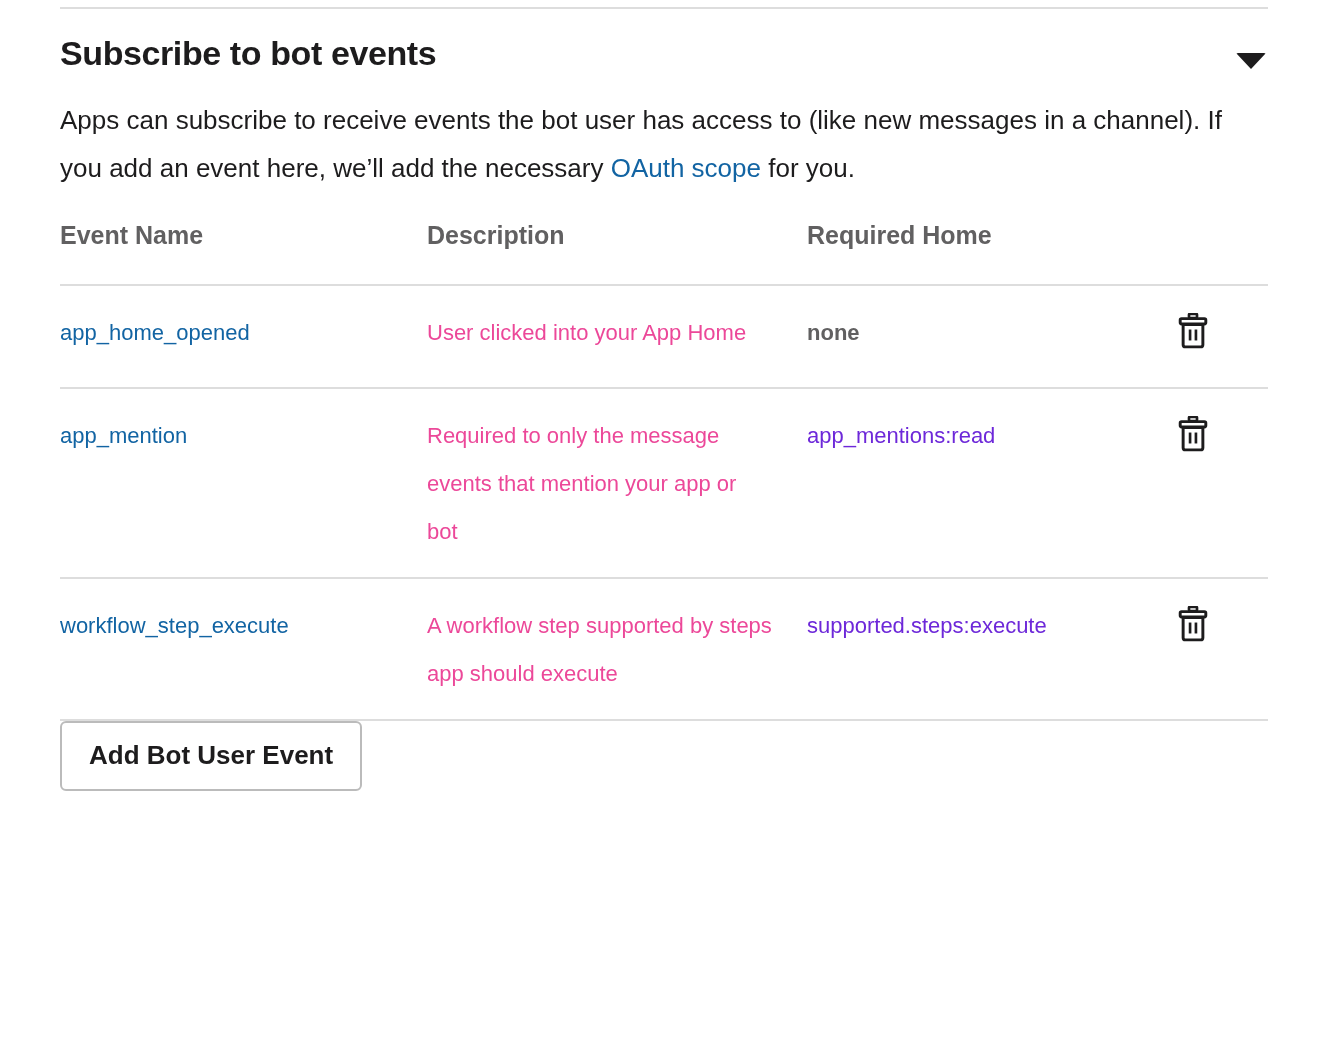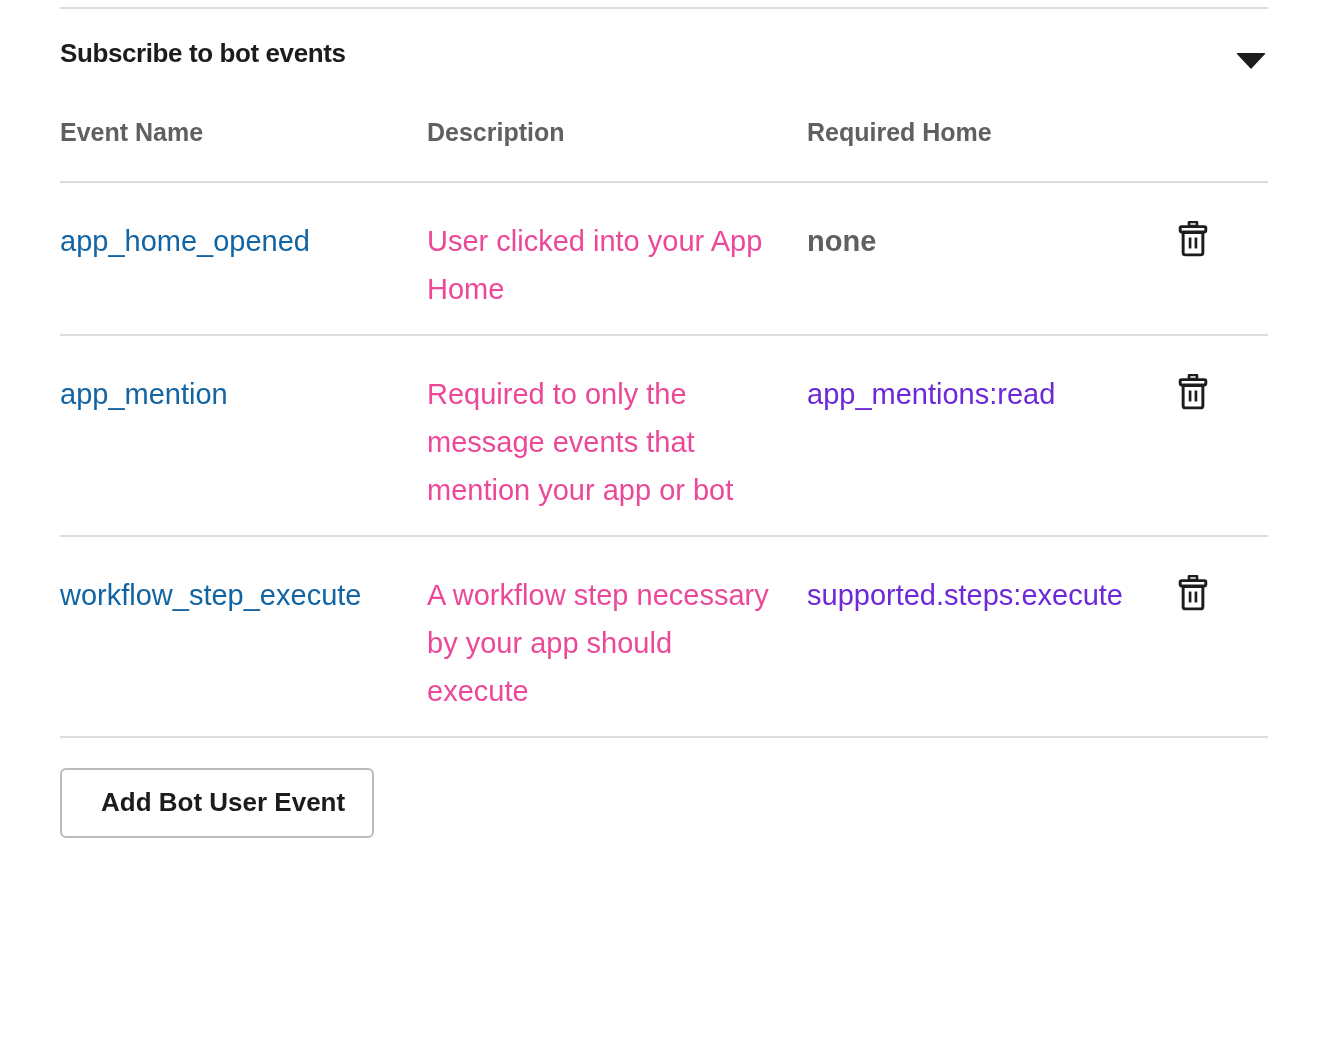--- a/index.html
+++ b/index.html
@@ -40,21 +40,21 @@
   }
 
   .section-header {
     display: flex;
     align-items: flex-start;
     justify-content: space-between;
   }
 
   h1.section-title {
     margin: 0;
-    font-size: 26px;
+    font-size: 34px;
     line-height: 46px;
     font-weight: bold;
     letter-spacing: -0.4px;
     color: #1d1c1d;
   }
 
   .collapse-toggle {
     width: 34px;
     height: 34px;
     margin-top: 14px;
@@ -82,21 +82,21 @@
     color: #1d1c1d;
     max-width: 1205px;
   }
   p.section-desc a {
     color: #1264a3;
     text-decoration: none;
   }
 
   
   .events-table {
-    margin-top: 40px;
+    margin-top: 29px;
     width: 1208px;
     border-collapse: collapse;
     table-layout: fixed;
   }
   .events-table col.c-name  { width: 367px; }
   .events-table col.c-desc  { width: 380px; }
   .events-table col.c-scope { width: 348px; }
   .events-table col.c-act   { width: 113px; }
 
   .events-table th {
@@ -110,23 +110,23 @@
   .events-table thead tr {
     border-bottom: 2px solid #dddddd;
   }
 
   .events-table tbody tr {
     border-bottom: 2px solid #dddddd;
   }
 
   .events-table td {
     vertical-align: top;
-    font-size: 29px;
+    font-size: 22px;
     line-height: 48px;
-    padding: 34px 0 21px 0;
+    padding: 23px 0 21px 0;
   }
 
   td.cell-name a {
     color: #1264a3;
     text-decoration: none;
     cursor: pointer;
   }
   td.cell-desc {
     color: #ec4899;
     padding-right: 34px;
@@ -151,50 +151,50 @@
     cursor: pointer;
     display: inline-flex;
     align-items: center;
     justify-content: center;
     width: 40px;
     height: 44px;
   }
   .trash-btn svg { display: block; }
 
   .add-btn {
-    margin-top: 30px;
     display: inline-block;
     font-family: "Liberation Sans", sans-serif;
     font-size: 26px;
     font-weight: bold;
     color: #1d1c1d;
     background: #ffffff;
     border: 2px solid #bbbbbb;
     border-radius: 6px;
-    padding: 17px 27px 19px 39px;
+    padding: 17px 27px 19px 27px;
     line-height: 30px;
     cursor: pointer;
   }
 </style>
 </head>
 <body>
 
 <div class="page">
 
   <div class="section-top-rule"></div>
 
   <div class="section">
 
     <div class="section-header">
       <h1 class="section-title">Subscribe to bot events</h1>
       <button class="collapse-toggle">
         <span class="caret-down"></span>
       </button>
     </div>
 
+    <p class="section-desc"><span>Apps can subscribe to receive events the bot user has access to (like new messages in a channel). If you add an event here, we’ll add the necessary </span><a href="#">OAuth scope</a><span> for you.</span></p>
 
     <table class="events-table">
       <colgroup>
         <col class="c-name">
           <col class="c-desc">
           <col class="c-scope">
           <col class="c-act">
       </colgroup>
       <thead>
         <tr>
@@ -245,21 +245,21 @@
         </span>
       </button>
     </td>
   </tr>
 
 
   <tr>
     <td class="cell-name">
       <a href="#">workflow_step_execute</a>
     </td>
-    <td class="cell-desc">A workflow step necessary by your app should execute</td>
+    <td class="cell-desc">A workflow step supported by steps app should execute</td>
     <td class="cell-scope">supported.steps:execute</td>
     <td class="cell-action">
       <button class="trash-btn">
         <span>
           <svg width="32" height="36" viewBox="0 0 24 27" aria-hidden="true">
             <rect x="9" y="0.6" width="6" height="3.2" rx="0.8" fill="none" stroke="#1d1c1d" stroke-width="2"></rect>
             <rect x="2.4" y="4.2" width="19.2" height="4" rx="1" fill="none" stroke="#1d1c1d" stroke-width="2.2"></rect>
             <path d="M4.6 8.6 h14.8 v15.2 a1.6 1.6 0 0 1 -1.6 1.6 h-11.6 a1.6 1.6 0 0 1 -1.6 -1.6 z" fill="none" stroke="#1d1c1d" stroke-width="2.2"></path>
             <line x1="9.8" y1="12.4" x2="9.8" y2="20.6" stroke="#1d1c1d" stroke-width="2"></line>
             <line x1="14.2" y1="12.4" x2="14.2" y2="20.6" stroke="#1d1c1d" stroke-width="2"></line>

